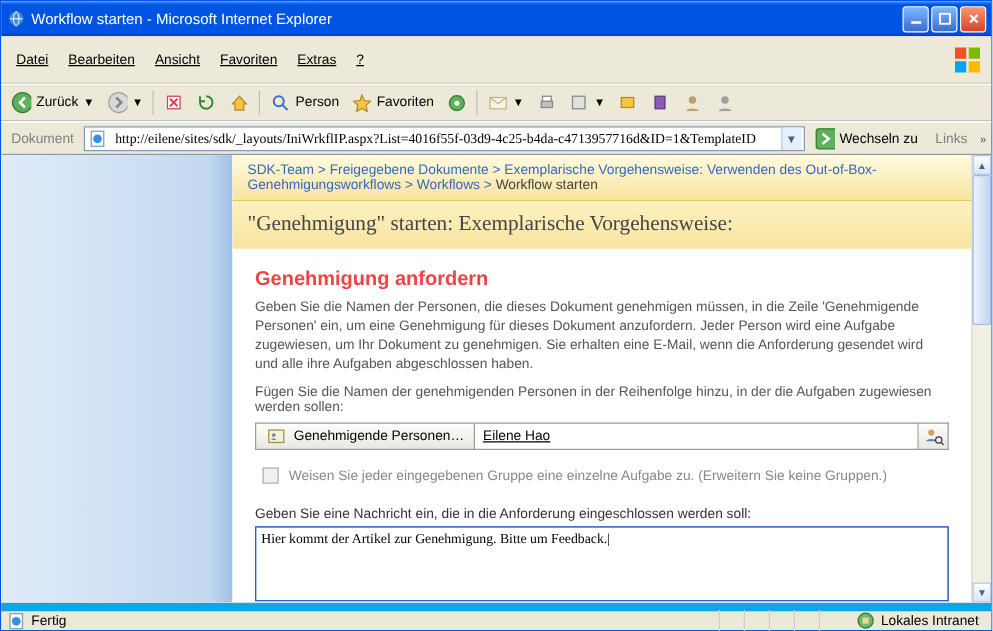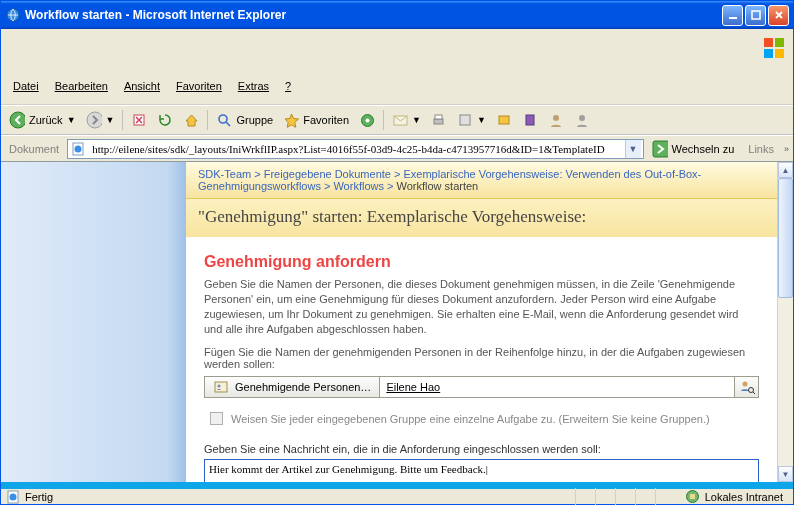--- a/index.html
+++ b/index.html
@@ -1,25 +1,25 @@
 <!DOCTYPE html>
 <html><head>
 <meta charset="utf-8">
 <style>
 * { box-sizing: border-box; }
 html, body { margin: 0; padding: 0; font-family: Tahoma, sans-serif; font-size: 11px; }
 .window { width: 794px; height: 505px; border: 1px solid #0054e3; background: #ece9d8; display: flex; flex-direction: column; position: relative; }
 .titlebar { height: 28px; background: linear-gradient(to bottom, #3a93ff 0%, #0054e3 10%, #0054e3 90%, #003bb0 100%); display: flex; align-items: center; padding: 0 4px; color: white; }
 .titlebar .icon { width: 16px; height: 16px; margin-right: 4px; display: flex; align-items: center; justify-content: center; }
-.titlebar .title { font-weight: bold; font-size: 12px; flex: 1; }
+.titlebar .title { font-weight: normal; font-size: 12px; flex: 1; }
 .winbtns { display: flex; gap: 2px; }
 .winbtn { width: 21px; height: 21px; border-radius: 3px; border: 1px solid #fff; display: flex; align-items: center; justify-content: center; font-family: sans-serif; font-weight: bold; font-size: 11px; color: white; }
 .winbtn.min, .winbtn.max { background: linear-gradient(#7eb6ff,#3a6ecc); }
 .winbtn.close { background: linear-gradient(#f7976b,#d9432a); }
-.menubar { height: 38px; background: #ece9d8; display: flex; align-items: center; padding: 0 4px; border-bottom: 1px solid #d4d0c8; position: relative; margin-top: 38px; }
+.menubar { height: 38px; background: #ece9d8; display: flex; align-items: center; padding: 0 4px; border-bottom: 1px solid #d4d0c8; position: relative; }
 .menuitem { padding: 2px 8px; cursor: default; }
 .menuitem u { text-decoration: underline; }
 .winlogo { position: absolute; right: 2px; top: 2px; width: 34px; height: 34px; display: flex; align-items: center; justify-content: center; }
 .toolbar { height: 30px; background: #ece9d8; display: flex; align-items: center; padding: 0 4px; border-top: 1px solid #fff; border-bottom: 1px solid #c0c0c0; gap: 2px; }
 .tbar-btn { height: 22px; display: flex; align-items: center; gap: 4px; padding: 0 4px; border-radius: 3px; justify-content: center; }
 .tbar-sep { width: 1px; height: 20px; background: #c0c0c0; margin: 0 2px; }
 .icon16 { width: 16px; height: 16px; display: inline-flex; align-items: center; justify-content: center; }
 .addressbar { height: 26px; background: #ece9d8; display: flex; align-items: center; padding: 0 4px; gap: 4px; border-top: 1px solid #fff; }
 .addr-label { color: #808080; padding: 0 4px; }
 .addr-input { flex: 1; height: 20px; background: white; border: 1px solid #7f9db9; display: flex; align-items: center; padding: 0 2px; gap: 4px; }
@@ -153,21 +153,21 @@
         </span>
       </div>
     <div class="tbar-sep"></div>
     <div class="tbar-btn">
       <span class="icon16">
           <svg width="15" height="15">
             <circle cx="6" cy="6" r="4" fill="none" stroke="#3a6ecc" stroke-width="1.6"></circle>
             <path d="M9 9l4 4" stroke="#3a6ecc" stroke-width="1.6"></path>
           </svg>
         </span>
-      <span>Gruppe</span>
+      <span>Person</span>
     </div>
     <div class="tbar-btn">
       <span class="icon16">
           <svg width="15" height="15">
             <path d="M7.5 1l2 4.5 5 .5-3.7 3.3 1 5-4.3-2.5-4.3 2.5 1-5L1 6l5-.5z" fill="#f4c542" stroke="#b58a20"></path>
           </svg>
         </span>
       <span>Favoriten</span>
     </div>
     <div class="tbar-btn">

